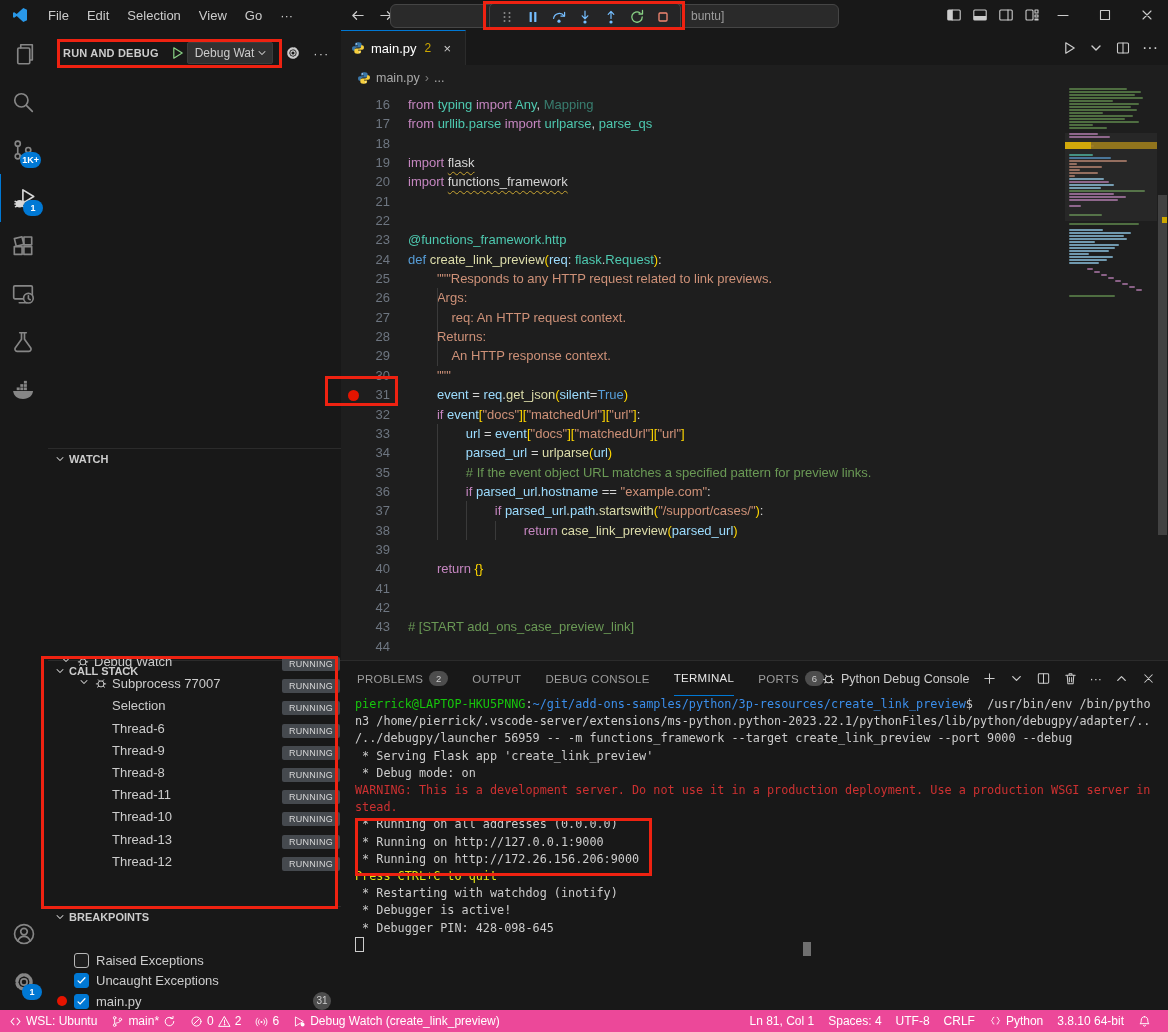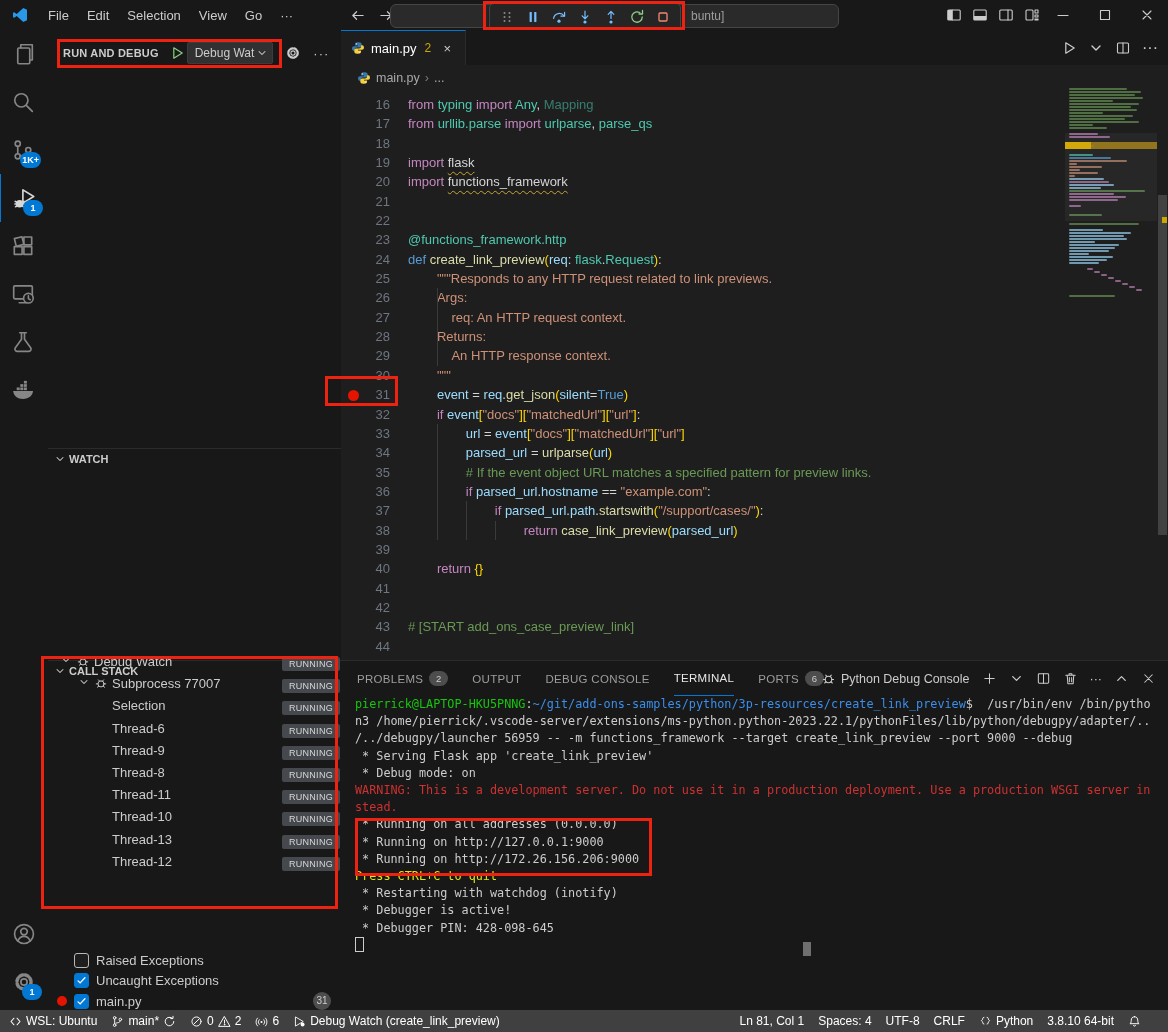--- a/index.html
+++ b/index.html
@@ -91,25 +91,25 @@
   .ptab.active{color:#e7e7e7;border-bottom:1.5px solid #0078d4}
   .ptab-badge{background:#4d4d4d;color:#cccccc;font-size:9.5px;min-width:15px;height:15px;line-height:15px;border-radius:8px;text-align:center;padding:0 2px}
   #panel-actions{position:absolute;right:12px;top:0;height:35px;display:flex;align-items:center;gap:12px;color:#cccccc;font-size:12.5px}
   #panel-actions .ico svg{width:15px;height:15px}
   #console-select{display:flex;align-items:center;gap:5px}
   #terminal{position:absolute;top:35px;left:0;right:0;bottom:0;padding-left:14px;font-family:"DejaVu Sans Mono",monospace;font-size:11.8px;line-height:17.2px;white-space:pre;color:#cccccc}
   .t-g{color:#16c60c}.t-bl{color:#3b8eea}.t-r{color:#cd3131}.t-y{color:#e5e510}.t-p{color:#cccccc}
   .term-cursor{display:inline-block;width:7px;height:13px;border:1px solid #cccccc;vertical-align:-2px}
   #term-scrollpiece{position:absolute;left:462px;top:281px;width:8px;height:14px;background:#6f6f6f}
   
-  #statusbar{position:absolute;bottom:0;left:0;right:0;height:22px;background:#404040;display:flex;align-items:center;font-size:12px;color:#ffffff}
+  #statusbar{position:absolute;bottom:0;left:0;right:0;height:22px;background:#ec4899;display:flex;align-items:center;font-size:12px;color:#ffffff}
   .sb-item{display:flex;align-items:center;gap:4px;padding:0 7px;height:22px}
   .sb-item .ico svg{width:13px;height:13px}
   #sb-left{display:flex;align-items:center;padding-left:2px}
-  #sb-right{display:flex;align-items:center;margin-left:auto;padding-right:20px}
+  #sb-right{display:flex;align-items:center;margin-left:auto;padding-right:10px}
   
   .anno{position:absolute;border:3px solid #ee2211;box-sizing:border-box;pointer-events:none;z-index:60}
 </style>
 </head>
 <body>
 
 <div id="titlebar">
   <span id="vslogo" class="ico">
       <svg viewBox="0 0 16 16">
         <path fill="#2998e8" d="M11.3 1 4.7 7.1 2.2 5.2 1 5.8v4.4l1.2.6 2.5-1.9 6.6 6.1 3.7-1.8V2.8z"></path>
@@ -445,20 +445,28 @@
       </div>
       <div class="cs-row" style="padding-left: 64px;">
         <span>Thread-13</span>
         <span class="badge-running">RUNNING</span>
       </div>
       <div class="cs-row" style="padding-left: 64px;">
         <span>Thread-12</span>
         <span class="badge-running">RUNNING</span>
       </div>
     </div>
+  <div class="sec-head" style="top:876px">
+    <span class="ico chev">
+        <svg viewBox="0 0 16 16" fill="none" stroke="currentColor" stroke-width="1.4" stroke-linecap="round" stroke-linejoin="round">
+          <path d="M4 6l4 4 4-4"></path>
+        </svg>
+      </span>
+    <span>BREAKPOINTS</span>
+  </div>
   <div id="bp-rows">
       <div class="bp-row">
         <span class="bp-check"></span>
         <span>Raised Exceptions</span>
       </div>
       <div class="bp-row">
         <span class="bp-check checked">
           <svg viewBox="0 0 16 16">
             <path d="M3 8.5l3 3 7-7.5" stroke="#fff" stroke-width="1.9" fill="none" stroke-linecap="round"></path>
           </svg>

